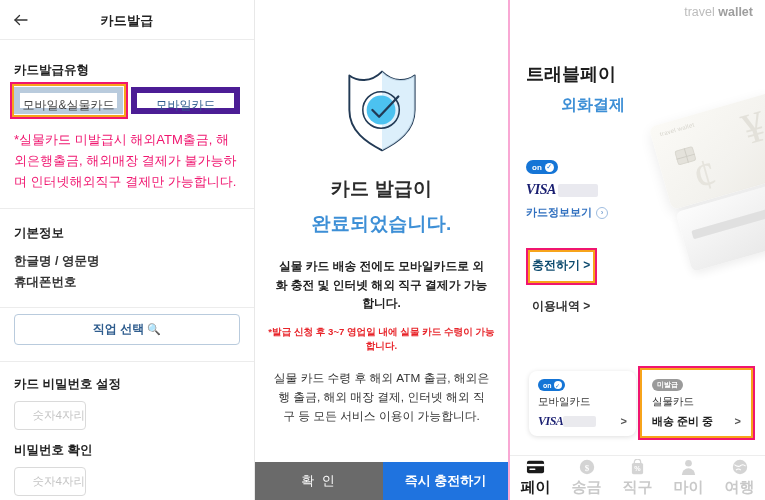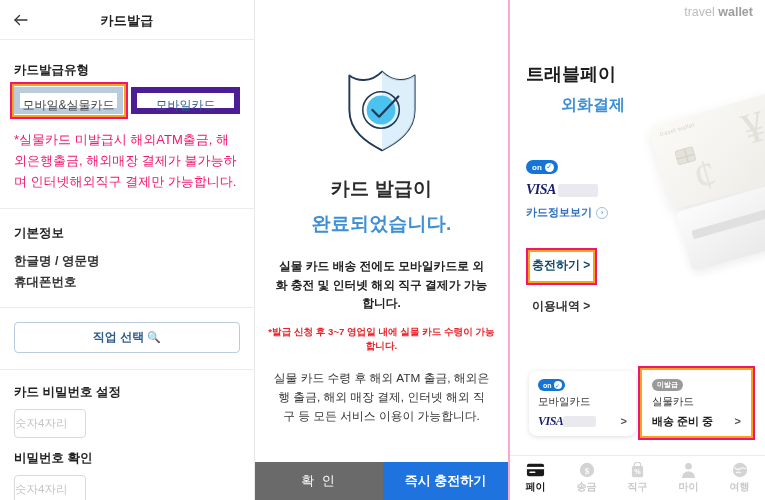--- a/index.html
+++ b/index.html
@@ -61,33 +61,33 @@
     font-size: 13px; line-height: 1.62; color: #f0156f; font-weight: normal;
   }
 
   .divider { height:1px; background:#ececec; margin: 16px 0 0 0; }
 
   .basic-title { margin-top: 16px; }
   .basic-line { margin-top: 11px; }
   .basic-line2 { margin-top: 4px; }
 
   .job-select {
-    margin-top: 14px;
+    margin-top: 6px;
     height: 31px; line-height: 29px;
     border: 1px solid #b9cbdd; border-radius: 4px;
     text-align: center; font-size: 12px; color: #2f5d8e; font-weight: bold;
     background:#fff;
   }
   .job-select .mag { font-size: 11px; }
 
   .pw-title { margin-top: 14px; }
   .pw-input {
     margin-top: 8px; width: 72px; height: 29px; line-height: 27px;
     border: 1px solid #dadada; border-radius: 4px;
-    font-size: 11.5px; color: #c4c4c4; text-align: left; background: #fff;
+    font-size: 11.5px; color: #c4c4c4; text-align: right; background: #fff;
   }
   .pw-title2 { margin-top: 12px; }
 
   
   .panel-center {
     position: relative; width: 255px; height: 500px; flex: 0 0 255px;
     background: #ffffff; border-right: 2px solid #f9a8d4;
     display:flex; flex-direction:column; align-items:center;
   }
   .shield-wrap { margin-top: 62px; }
@@ -237,21 +237,21 @@
   .tile .tstatus { font-size: 11px; font-weight: bold; color:#222; }
   .tile .tchev { font-size: 11px; color:#555; font-weight:bold; }
 
   
   .nav {
     position:absolute; left:0; bottom:0; width:100%; height: 45px;
     border-top: 1px solid #ededed; background:#fff;
     display:flex; align-items:center;
   }
   .nav-item { flex:1; display:flex; flex-direction:column; align-items:center; gap:3px; }
-  .nav-label { font-size: 10px; font-weight:bold; color: #c9c9c9; }
+  .nav-label { font-size: 15px; font-weight:bold; color: #c9c9c9; }
   .nav-item.active .nav-label { color: #1a1a1a; }
   .nav-ic { width: 19px; height: 15px; display:flex; align-items:center; justify-content:center; }
 </style>
 </head>
 <body>
 
 <div class="screen">
 
   <div class="panel-left">
 

